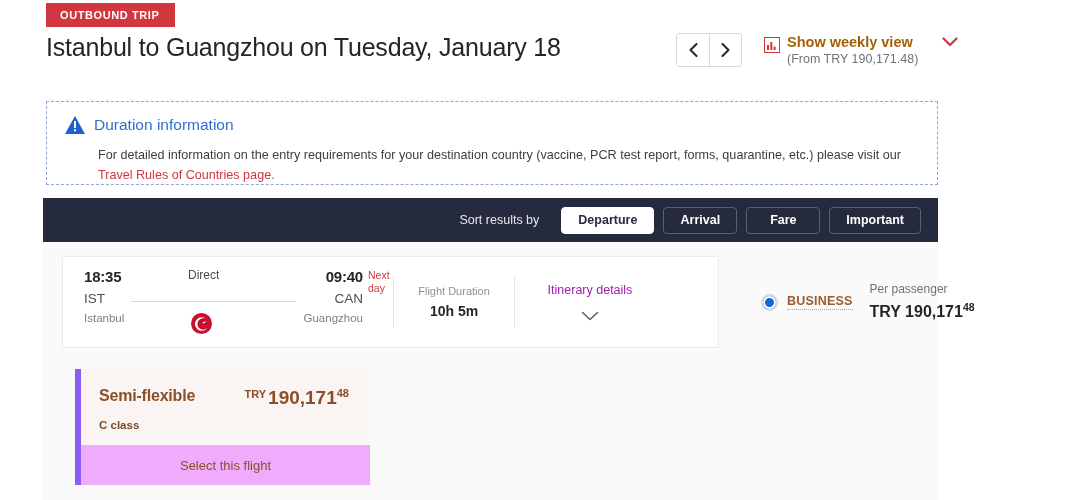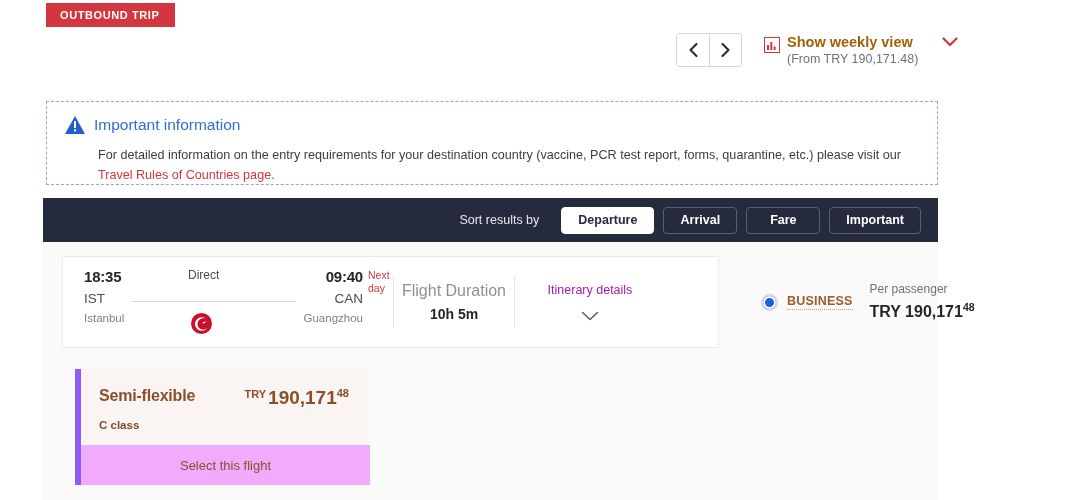--- a/index.html
+++ b/index.html
@@ -98,21 +98,21 @@
   .direct {
     position:absolute; left:125px; top:2px;
     font-size:12px; color:#4a4d54;
   }
   .line { position:absolute; left:68px; top:35px; width:165px; height:1px; background:#d9dadd; }
   .logo { position:absolute; left:128px; top:47px; width:21px; height:21px; }
 
   .divider { width:1px; height:52px; background:#e6e7e9; }
 
   .duration { width:120px; text-align:center; }
-  .dur-label { font-size:16px; color:#8d9097; }
+  .dur-label { font-size:11px; color:#8d9097; }
   .dur-val { font-size:14px; font-weight:bold; color:#23252B; margin-top:6px; }
 
   .itin { width:150px; text-align:center; }
   .itin-label { font-size:12.5px; color:#a21caf; }
   .itin-chev { margin-top:14px; display:flex; justify-content:center; }
 
   
   .biz-panel {
     position:absolute; left:687px; top:14px; width:190px; height:92px;
     display:flex; align-items:center; padding-left:31px;
@@ -149,20 +149,21 @@
     background:#f0abfc; color:#8A4F28; font-size:13px;
     display:flex; align-items:center; justify-content:center; cursor:pointer;
   }
 </style>
 </head>
 <body>
 
 <div class="page">
 
   <div class="badge-trip">OUTBOUND TRIP</div>
+  <div class="page-title">Istanbul to Guangzhou on Tuesday, January 18</div>
 
   <div class="header-right">
     <div class="navbtns">
       <div class="navbtn">
         <svg width="9" height="14" viewBox="0 0 9 14">
           <path d="M7.5 1L1.5 7l6 6" fill="none" stroke="#23252B" stroke-width="2" stroke-linecap="round" stroke-linejoin="round"></path>
         </svg>
       </div>
       <div class="navbtn">
         <svg width="9" height="14" viewBox="0 0 9 14">
@@ -188,21 +189,21 @@
     </div>
   </div>
 
   <div class="info">
     <div class="info-head">
       <svg class="warn-ico" viewBox="0 0 20 18">
         <path d="M10 0L20 18H0z" fill="#1F5FD0"></path>
         <rect x="9" y="5" width="2" height="7" fill="#fff"></rect>
         <rect x="9" y="13.3" width="2" height="2" fill="#fff"></rect>
       </svg>
-      <div class="info-title">Important information</div>
+      <div class="info-title">Duration information</div>
     </div>
     <div class="info-body">
       <span>For detailed information on the entry requirements for your destination country (vaccine, PCR test report, forms, quarantine, etc.) please visit our </span><span class="info-link">Travel Rules of Countries page.</span>
     </div>
   </div>
 
   <div class="sortbar">
     <span class="sort-label">Sort results by</span>
     <button class="sort-btn active">Departure</button>
     <button class="sort-btn">Arrival</button>

